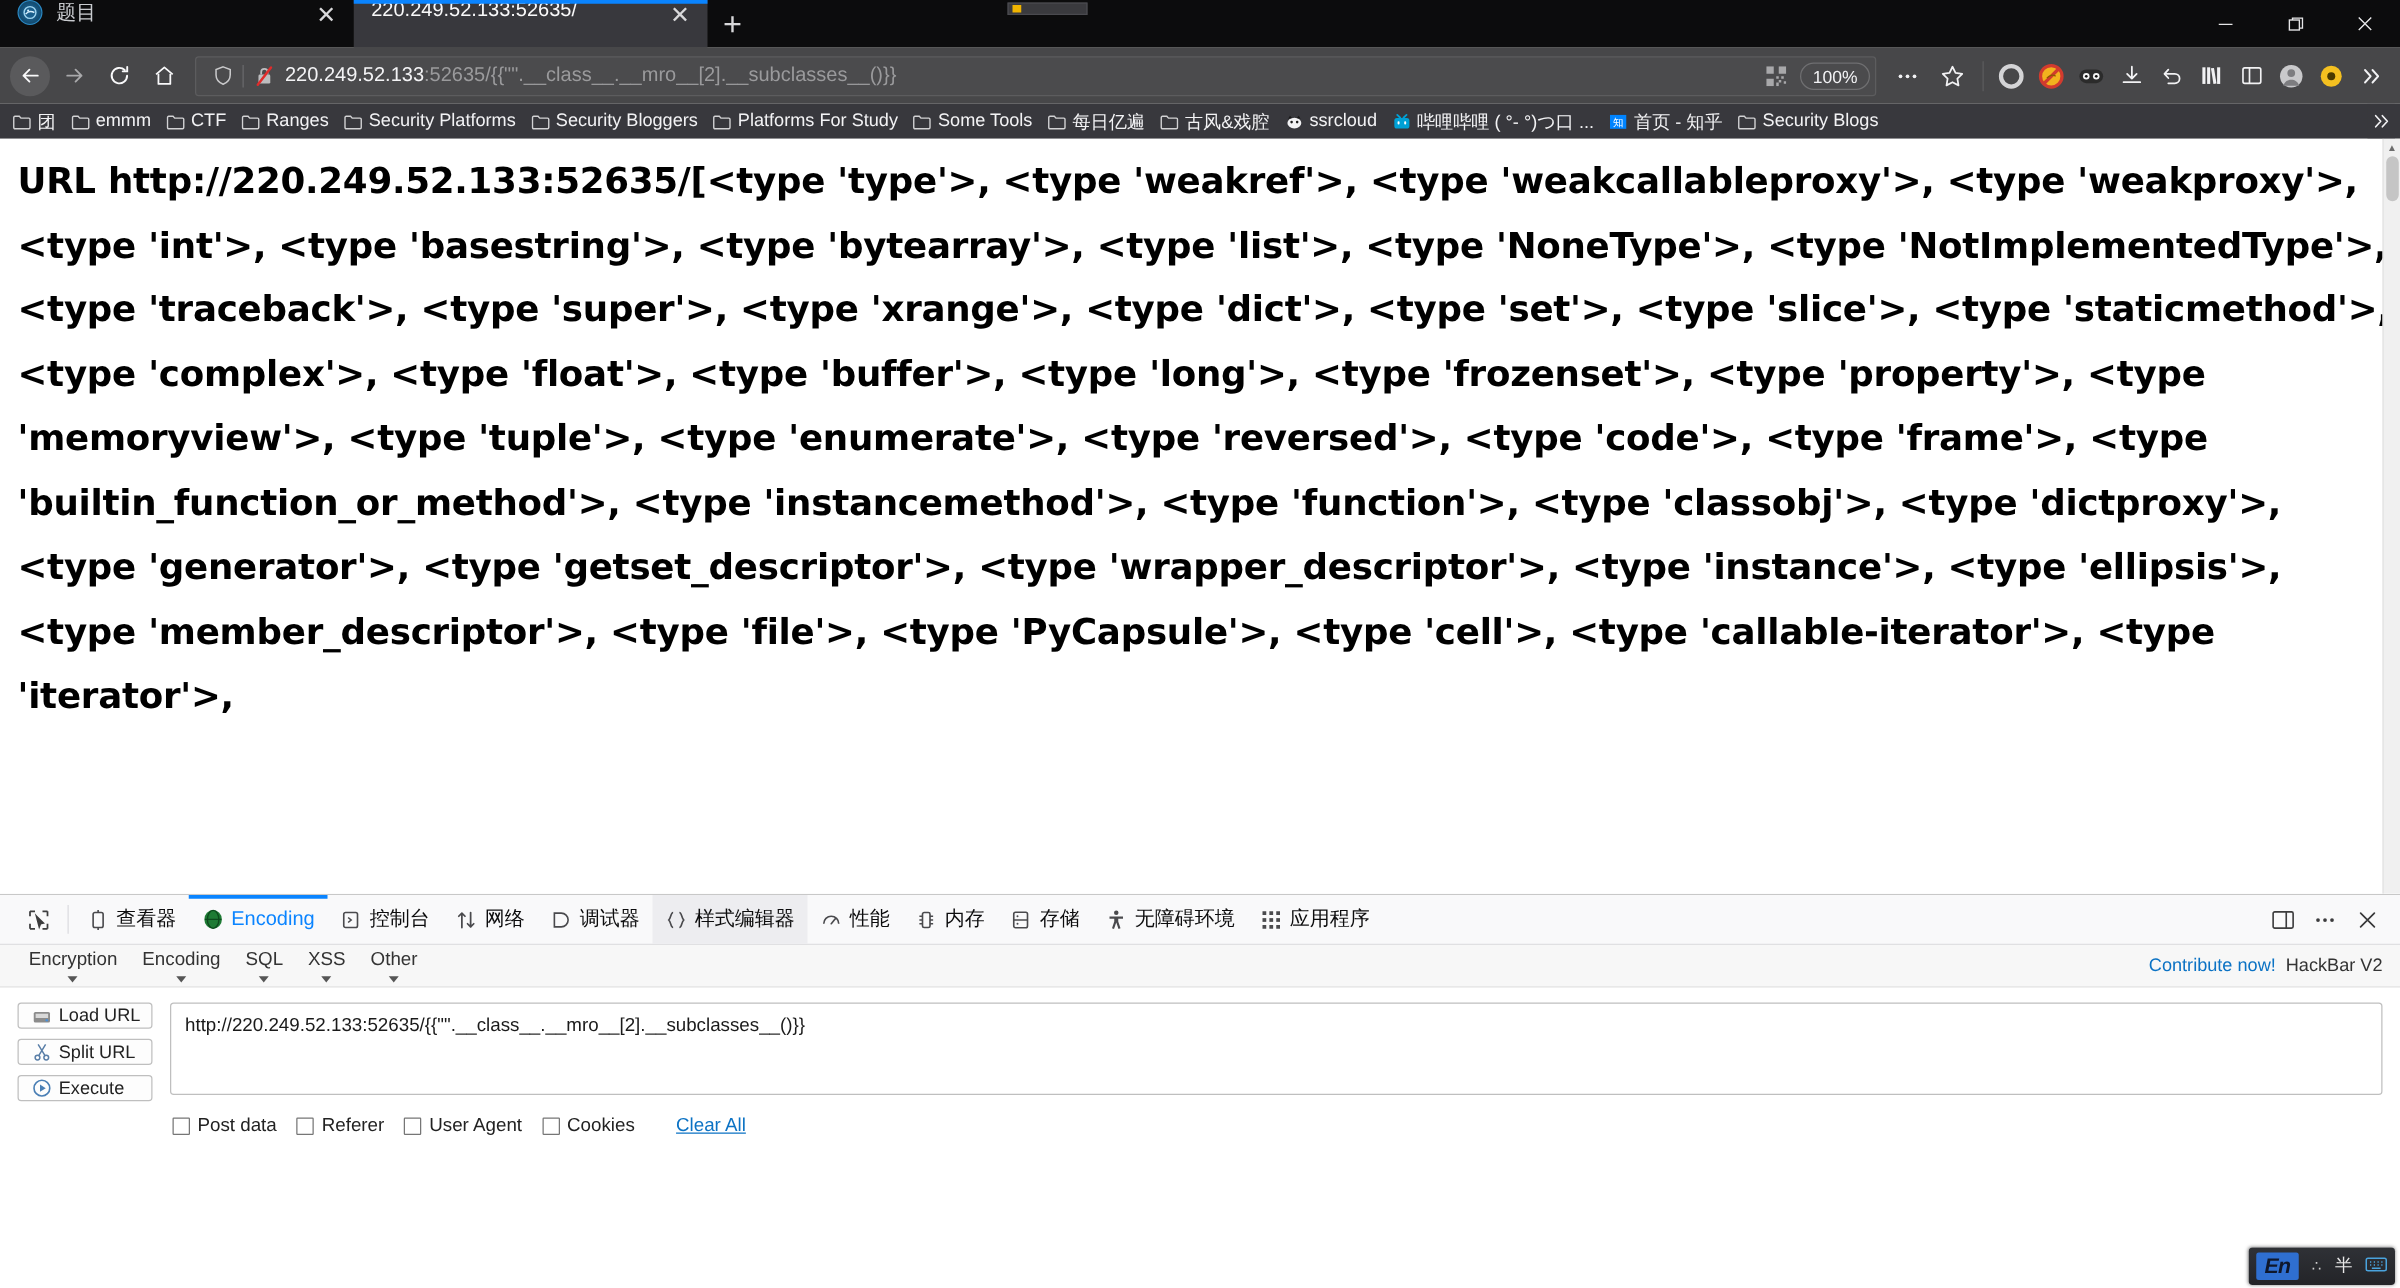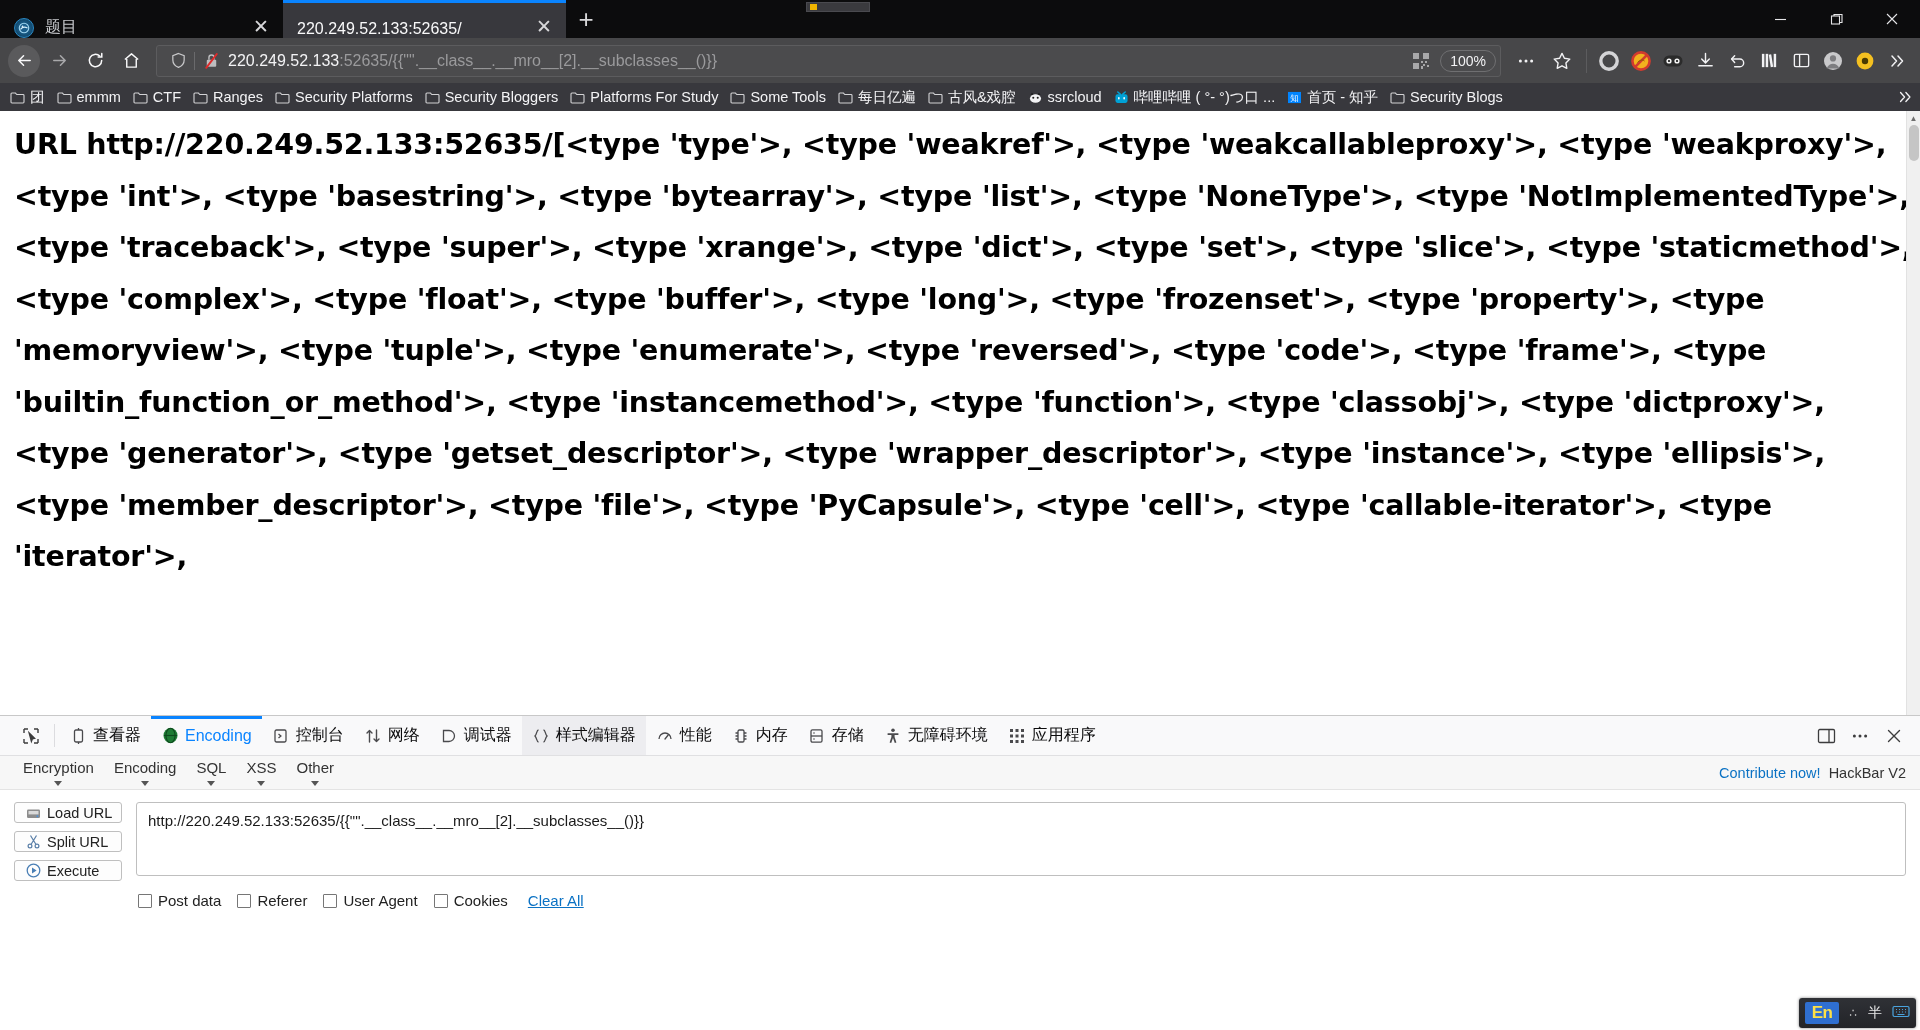--- a/index.html
+++ b/index.html
@@ -14,21 +14,21 @@
   .tabbar {
     height: 38px;
     background: #0c0c0d;
     display: flex;
     align-items: stretch;
     position: relative;
   }
   .tab {
     width: 283px;
     display: flex;
-    align-items: flex-end;
+    align-items: flex-start;
     padding: 0 10px 0 14px;
     position: relative;
     color: #c9cbcf;
     font-size: 16px;
     cursor: default;
   }
   .tab.active {
     background: #38383d;
     color: #f9f9fa;
   }
@@ -399,39 +399,40 @@
   .hb-check {
     display: flex; align-items: center; gap: 6px; margin-right: 9px;
   }
   .hb-box {
     width: 14px; height: 14px;
     border: 1px solid #767676;
     background: #fff;
     border-radius: 1px;
     flex: 0 0 auto;
   }
-  .hb-clear { color: #0b72c4; margin-left: 4px; }
+  .hb-clear { color: #0b72c4; margin-left: 17px; }
 
   
   .ime {
     position: absolute;
     right: 4px; bottom: 2px;
     height: 30px;
     background: linear-gradient(#2f3136, #232428);
     border-radius: 3px;
     display: flex;
     align-items: center;
     padding: 0 6px;
     gap: 10px;
     box-shadow: 0 0 3px rgba(0,0,0,.5);
   }
   .ime-en {
     background: #2f6fd0;
-    color: #fde047;
+    color: #0f172a;
     font-size: 17px;
+    font-style: italic;
     font-weight: bold;
     padding: 1px 7px;
     border-radius: 2px;
     letter-spacing: -0.5px;
   }
   .ime-item { color: #e8e8e8; font-size: 14px; }
   .ime-dots { color: #d0d0d0; font-size: 12px; letter-spacing: 1px; }
 </style>
 </head>
 <body>

